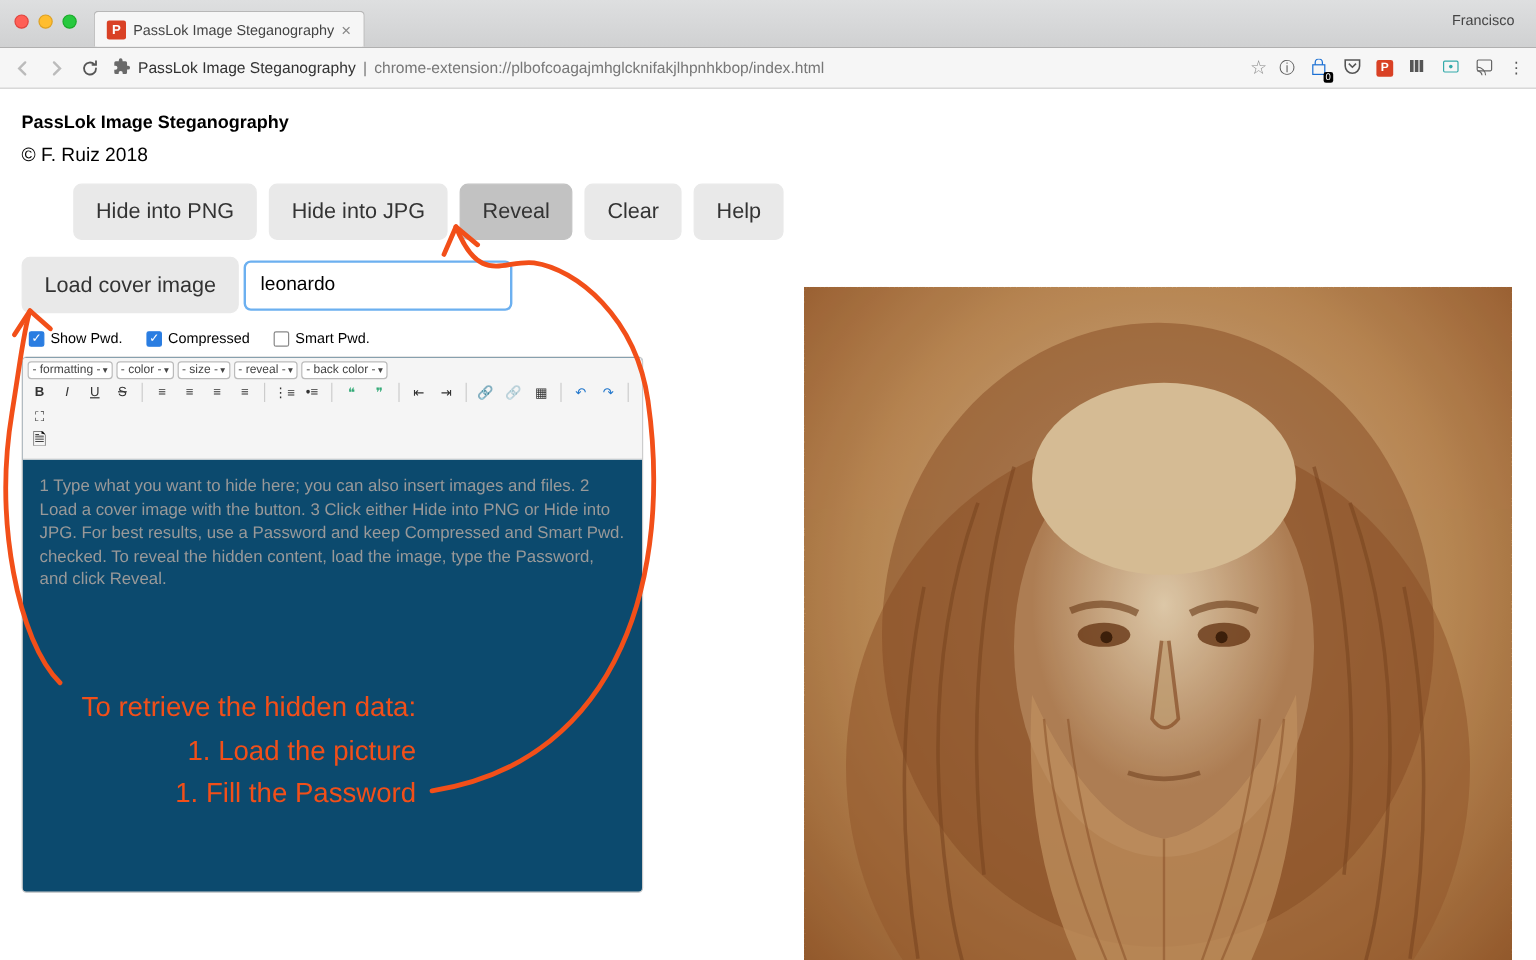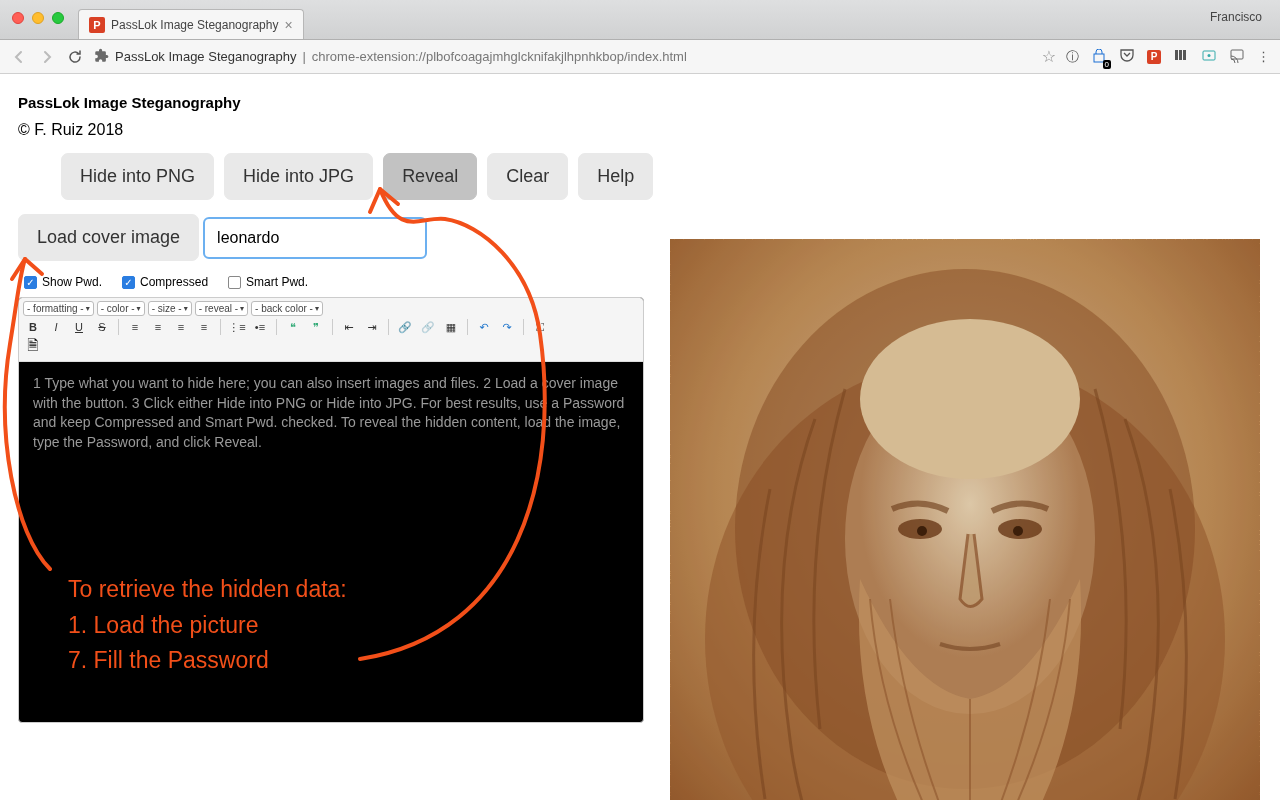--- a/index.html
+++ b/index.html
@@ -39,30 +39,30 @@
 
 .row2 { display: flex; gap: 4px; align-items: center; margin-bottom: 14px; }
 .pw-input { border: 2px solid #6cb0f0; border-radius: 6px; padding: 10px 12px; font-size: 16px; width: 224px; outline: none; }
 
 .checks { display: flex; gap: 20px; align-items: center; margin-bottom: 8px; font-size: 12px; padding-left: 6px; }
 .checks label { display: flex; align-items: center; gap: 5px; }
 .chk { width: 13px; height: 13px; border: 1px solid #888; border-radius: 2px; display: inline-flex; align-items: center; justify-content: center; font-size: 10px; color: #fff; }
 .chk.checked { background: #2a7de1; border-color: #2a7de1; }
 
 
-.editor { width: 626px; border: 1px solid #ccc; border-radius: 4px; background: #000000; overflow: hidden; }
+.editor { width: 518px; border: 1px solid #ccc; border-radius: 4px; background: #0c4a6e; overflow: hidden; }
 .ed-toolbar { background: #f5f5f5; border-bottom: 1px solid #ddd; padding: 3px 4px; }
 .ed-row { display: flex; gap: 3px; flex-wrap: wrap; align-items: center; margin-bottom: 2px; }
 .ed-sel { font-size: 10px; border: 1px solid #bbb; background: #fff; border-radius: 3px; padding: 1px 3px; color: #444; display: flex; align-items: center; }
 .ed-btn { width: 20px; height: 18px; display: flex; align-items: center; justify-content: center; font-size: 11px; color: #333; border-radius: 2px; }
 .ed-sep { width: 1px; height: 16px; background: #ccc; margin: 0 3px; }
 .editor-body { padding: 12px 14px; color: #999; font-size: 14px; line-height: 1.4; min-height: 360px; }
 
 
-.annot { position: absolute; left: 68px; top: 498px; color: #f24f19; font-size: 23px; line-height: 1.55; }
+.annot { position: absolute; left: 68px; top: 498px; color: #f24f19; font-size: 23px; line-height: 1.55; text-align: right; }
 .svg-overlay { position: absolute; left: 0; top: 0; width: 700px; height: 700px; pointer-events: none; }
 
 
 .portrait { position: absolute; left: 670px; top: 165px; width: 590px; height: 635px; overflow: hidden; }
 .portrait svg { width: 100%; height: 100%; }
 
 .tri { font-size: 8px; margin-left: 2px; }
 </style>
 </head>
 <body>
@@ -242,21 +242,21 @@
       <div class="ed-row">
         <span class="ed-btn" style="color:#000;font-size:14px;">🗎</span>
       </div>
     </div>
     <div class="editor-body">1 Type what you want to hide here; you can also insert images and files. 2 Load a cover image with the button. 3 Click either Hide into PNG or Hide into JPG. For best results, use a Password and keep Compressed and Smart Pwd. checked. To reveal the hidden content, load the image, type the Password, and click Reveal.</div>
   </div>
 
   <div class="annot">
     <div>To retrieve the hidden data:</div>
     <div>1. Load the picture</div>
-    <div>7. Fill the Password</div>
+    <div>1. Fill the Password</div>
   </div>
 
   <svg class="svg-overlay" viewBox="0 0 700 700">
     <path d="M 360 585 C 520 560, 560 400, 540 260 C 530 190, 480 150, 445 145 C 420 142, 400 165, 380 115" stroke="#f24f19" stroke-width="4" fill="none" stroke-linecap="round"></path>
     <path d="M 380 115 L 370 138 M 380 115 L 398 130" stroke="#f24f19" stroke-width="4" fill="none" stroke-linecap="round"></path>
     <path d="M 50 495 C 15 460, -5 360, 10 270 C 18 220, 20 200, 25 185" stroke="#f24f19" stroke-width="4" fill="none" stroke-linecap="round"></path>
     <path d="M 25 185 L 12 205 M 25 185 L 42 200" stroke="#f24f19" stroke-width="4" fill="none" stroke-linecap="round"></path>
   </svg>
 
   <div class="portrait">

